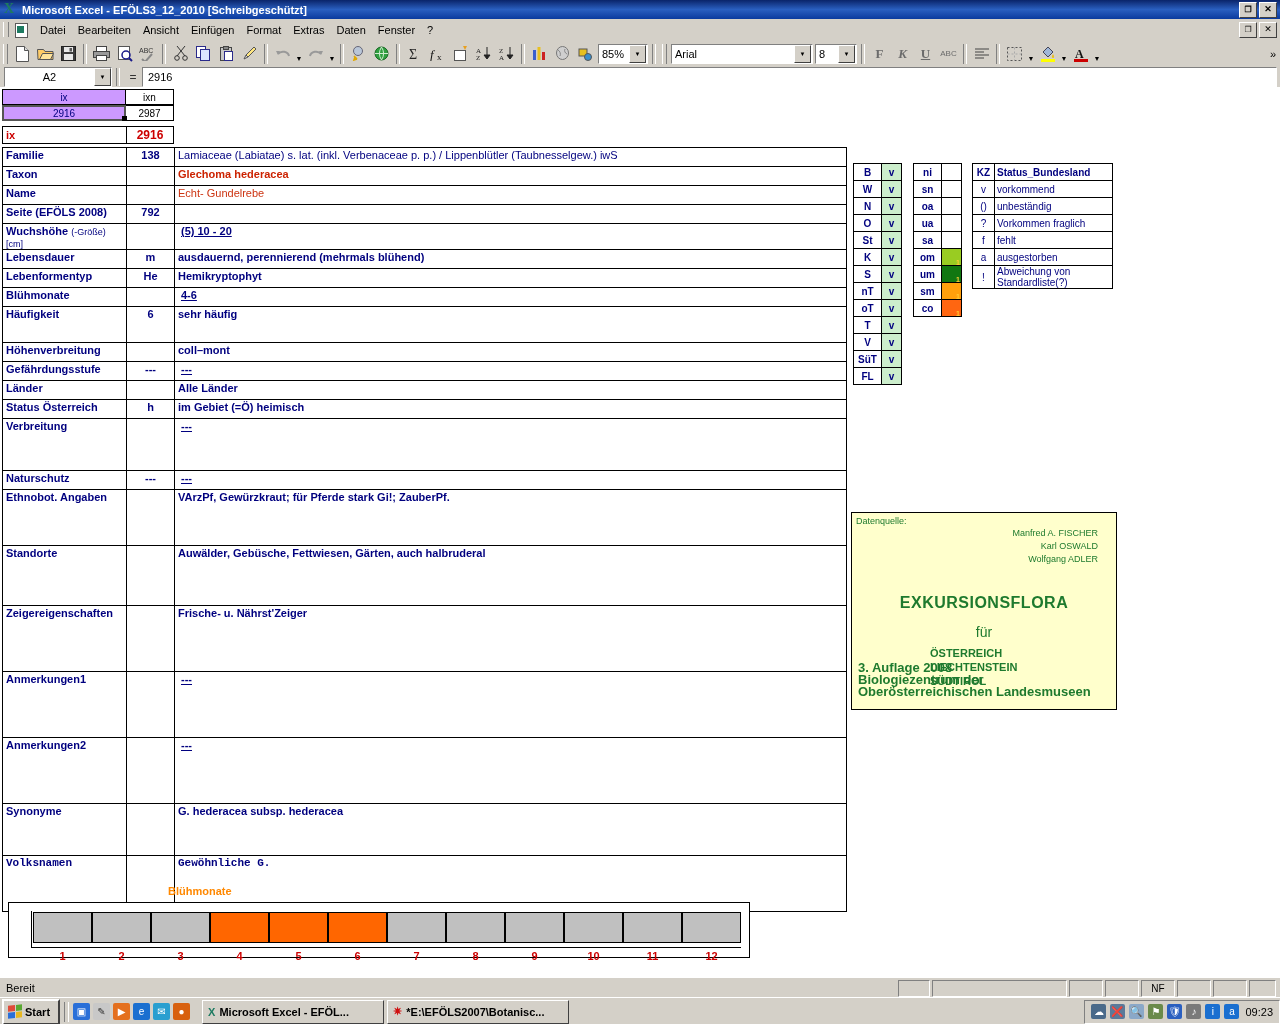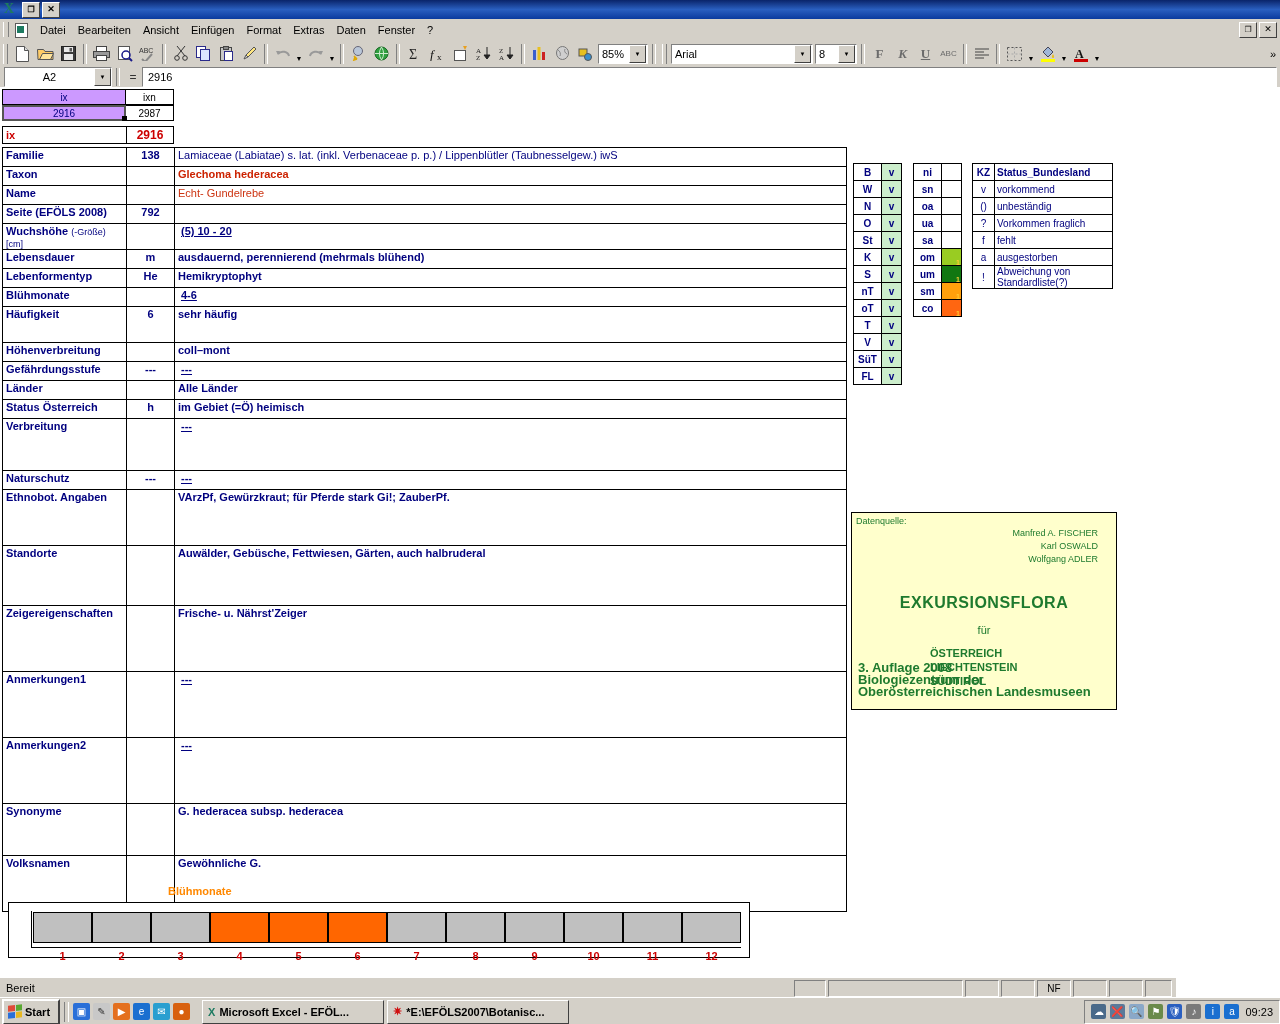--- a/index.html
+++ b/index.html
@@ -167,39 +167,39 @@
   
   .srcbox{
     position:absolute;left:851px;top:423px;width:266px;height:198px;
     background:#ffffcc;border:1px solid #000;box-sizing:border-box;
     font-size:9px;color:#1e7a2e;
   }
   .srcbox .dq{position:absolute;left:4px;top:3px;}
   .srcbox .auth{position:absolute;right:18px;top:14px;text-align:right;line-height:13px;}
   .srcbox .exk{position:absolute;left:0;right:0;top:81px;text-align:center;font-size:16px;
     font-weight:bold;color:#1e7a2e;letter-spacing:0.5px;}
-  .srcbox .fuer{position:absolute;left:0;right:0;top:111px;text-align:center;font-size:11px;}
+  .srcbox .fuer{position:absolute;left:0;right:0;top:111px;text-align:center;font-size:14px;}
   .srcbox .lands{position:absolute;left:78px;top:133px;line-height:14px;font-size:11px;font-weight:bold;}
   .srcbox .foot{position:absolute;left:6px;bottom:11px;line-height:12px;font-size:13px;font-weight:bold;}
 
   
   .chartbox{position:absolute;left:8px;top:813px;width:742px;height:56px;
     border:1px solid #000;box-sizing:border-box;background:#fff;}
   .chart-title{position:absolute;left:168px;top:796px;font-size:11px;font-weight:bold;color:#ff8800;}
   .bars{position:absolute;left:24px;top:9px;display:flex;}
   .bar{width:59px;height:31px;border:1px solid #000;box-sizing:border-box;background:#c0c0c0;}
   .bar.on{background:#ff6600;}
   .axisline{position:absolute;left:22px;top:8px;width:1px;height:36px;background:#000;}
   .axisbase{position:absolute;left:22px;top:44px;width:710px;height:1px;background:#000;}
   .labels{position:absolute;left:24px;top:47px;display:flex;}
   .labels div{width:59px;text-align:center;font-size:11px;font-weight:bold;color:#cc0000;}
 
   
   .statusbar{
-    position:absolute;left:0;top:977px;width:1176px;height:20px;background:#d4d0c8;
+    position:absolute;left:0;top:977px;width:1280px;height:20px;background:#d4d0c8;
     border-top:1px solid #fff;display:flex;align-items:center;
   }
   .statusbar .txt{padding-left:6px;font-size:11px;color:#000;}
   .statusbar .boxes{margin-left:auto;display:flex;align-items:center;padding-right:4px;gap:2px;}
   .sbox{height:15px;border:1px solid;border-color:#808080 #ffffff #ffffff #808080;
     font-size:10px;display:flex;align-items:center;justify-content:center;color:#000;}
 
   
   .taskbar{
     position:absolute;left:0;top:997px;width:1280px;height:27px;background:#d4d0c8;
@@ -228,20 +228,21 @@
   .trayicon{width:15px;height:15px;display:flex;align-items:center;justify-content:center;font-size:10px;color:#fff;border-radius:2px;}
   .clock{font-size:11px;color:#000;padding-left:2px;}
 </style>
 </head>
 <body>
 
 <div class="app">
 
   <div class="titlebar">
     <span class="xl-logo"></span>
+    <span class="ttl">Microsoft Excel - EFÖLS3_12_2010  [Schreibgeschützt]</span>
     <span class="winbtns">
       <span class="wbtn rest">
           <span class="g"></span>
         </span>
       <span class="wbtn close">
           <span class="g"></span>
         </span>
     </span>
   </div>
 
@@ -625,21 +626,21 @@
           <tr style="height: 66px;">
             <td class="lbl">Anmerkungen2</td>
             <td class="code"></td>
             <td class="val indent">---</td>
           </tr>
           <tr style="height: 52px;">
             <td class="lbl">Synonyme</td>
             <td class="code"></td>
             <td class="val ">G. hederacea subsp. hederacea</td>
           </tr>
-          <tr style="height: 56px;">
+          <tr style="height: 56px; font-family: Liberation Mono, monospace;">
             <td class="lbl">Volksnamen</td>
             <td class="code"></td>
             <td class="val ">Gewöhnliche G.</td>
           </tr>
         </tbody>
       </table>
 
     <table class="codecol" style="left:853px;top:74px;">
       <tbody id="codes-left">
           <tr>

